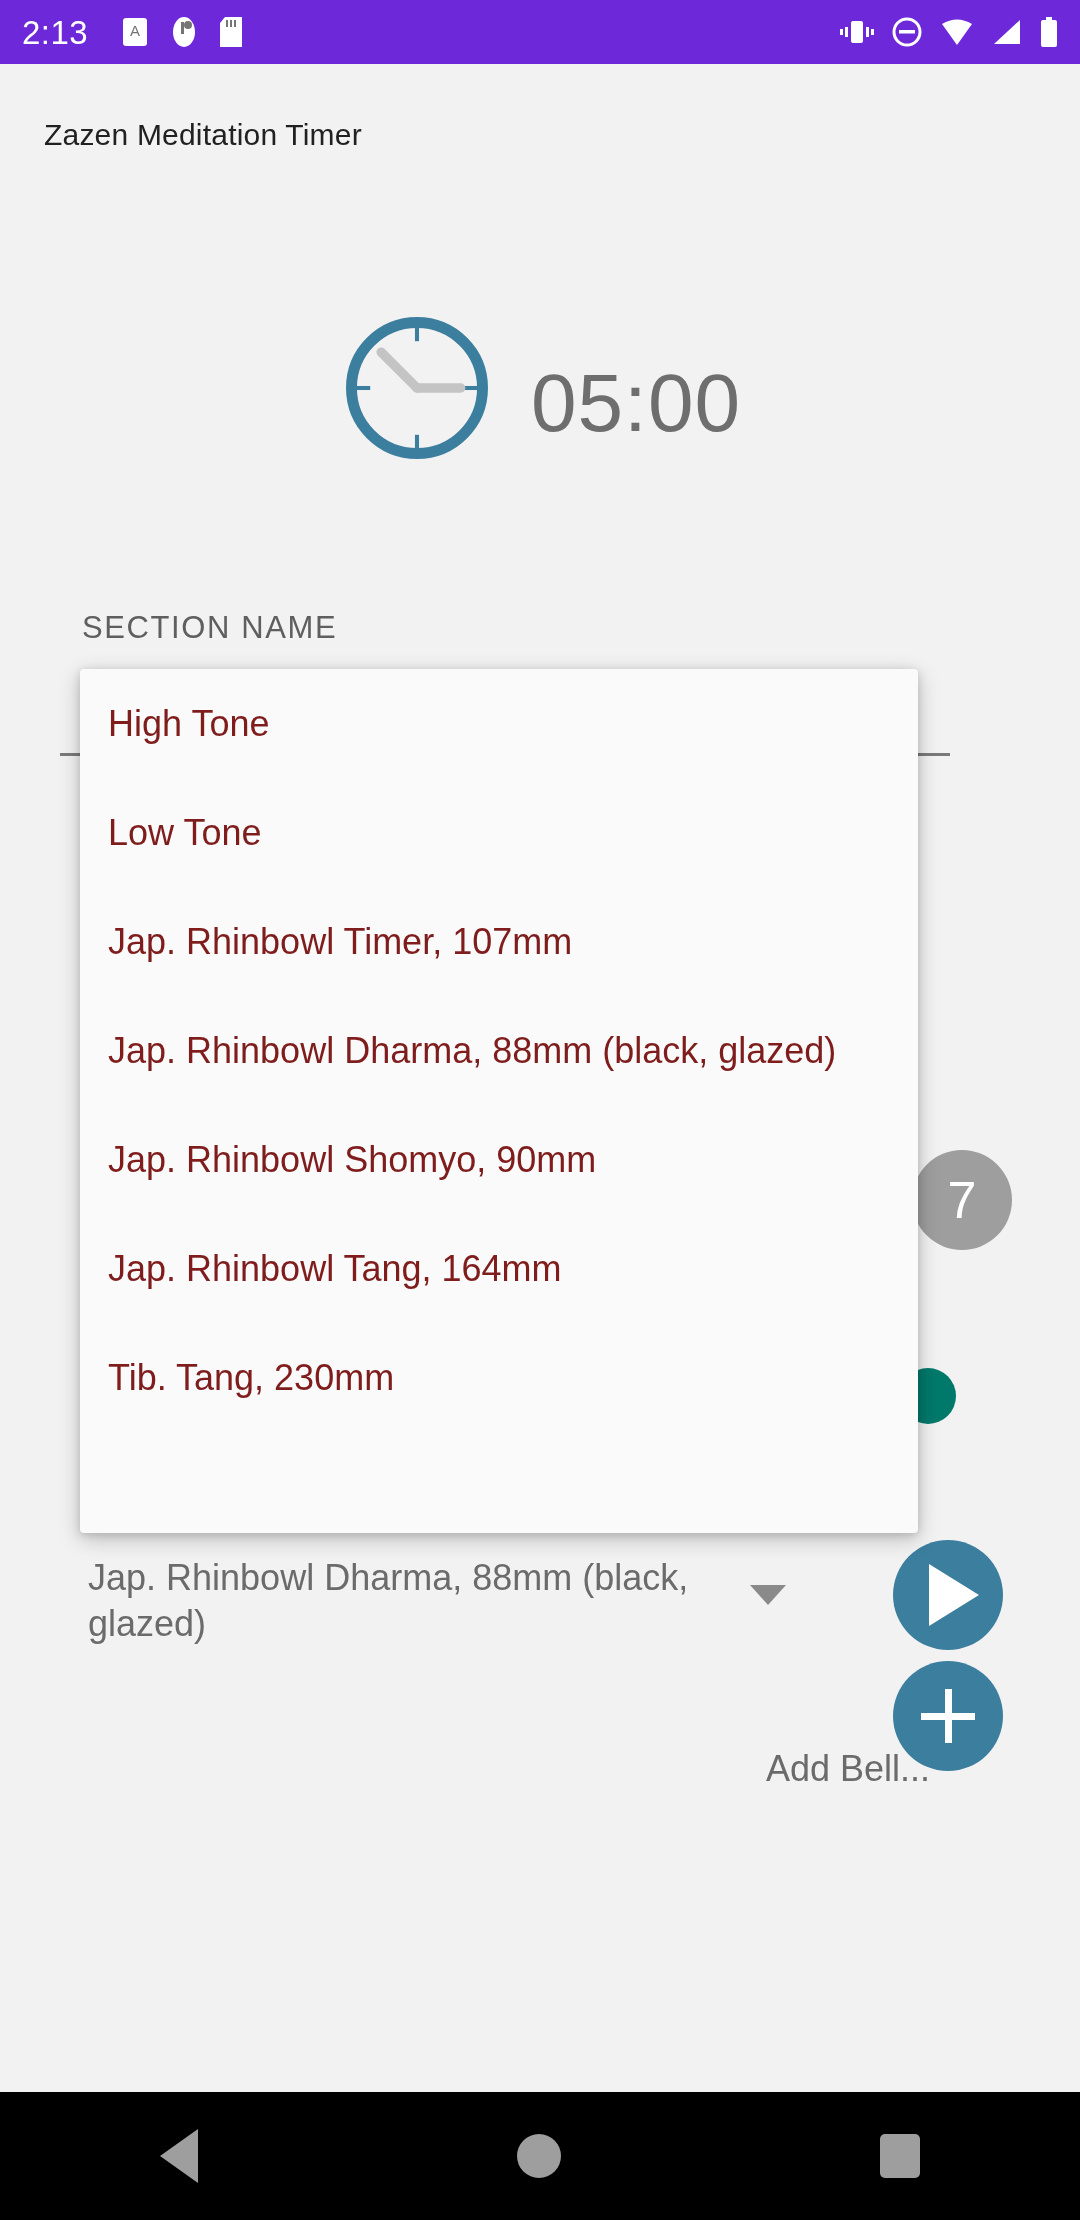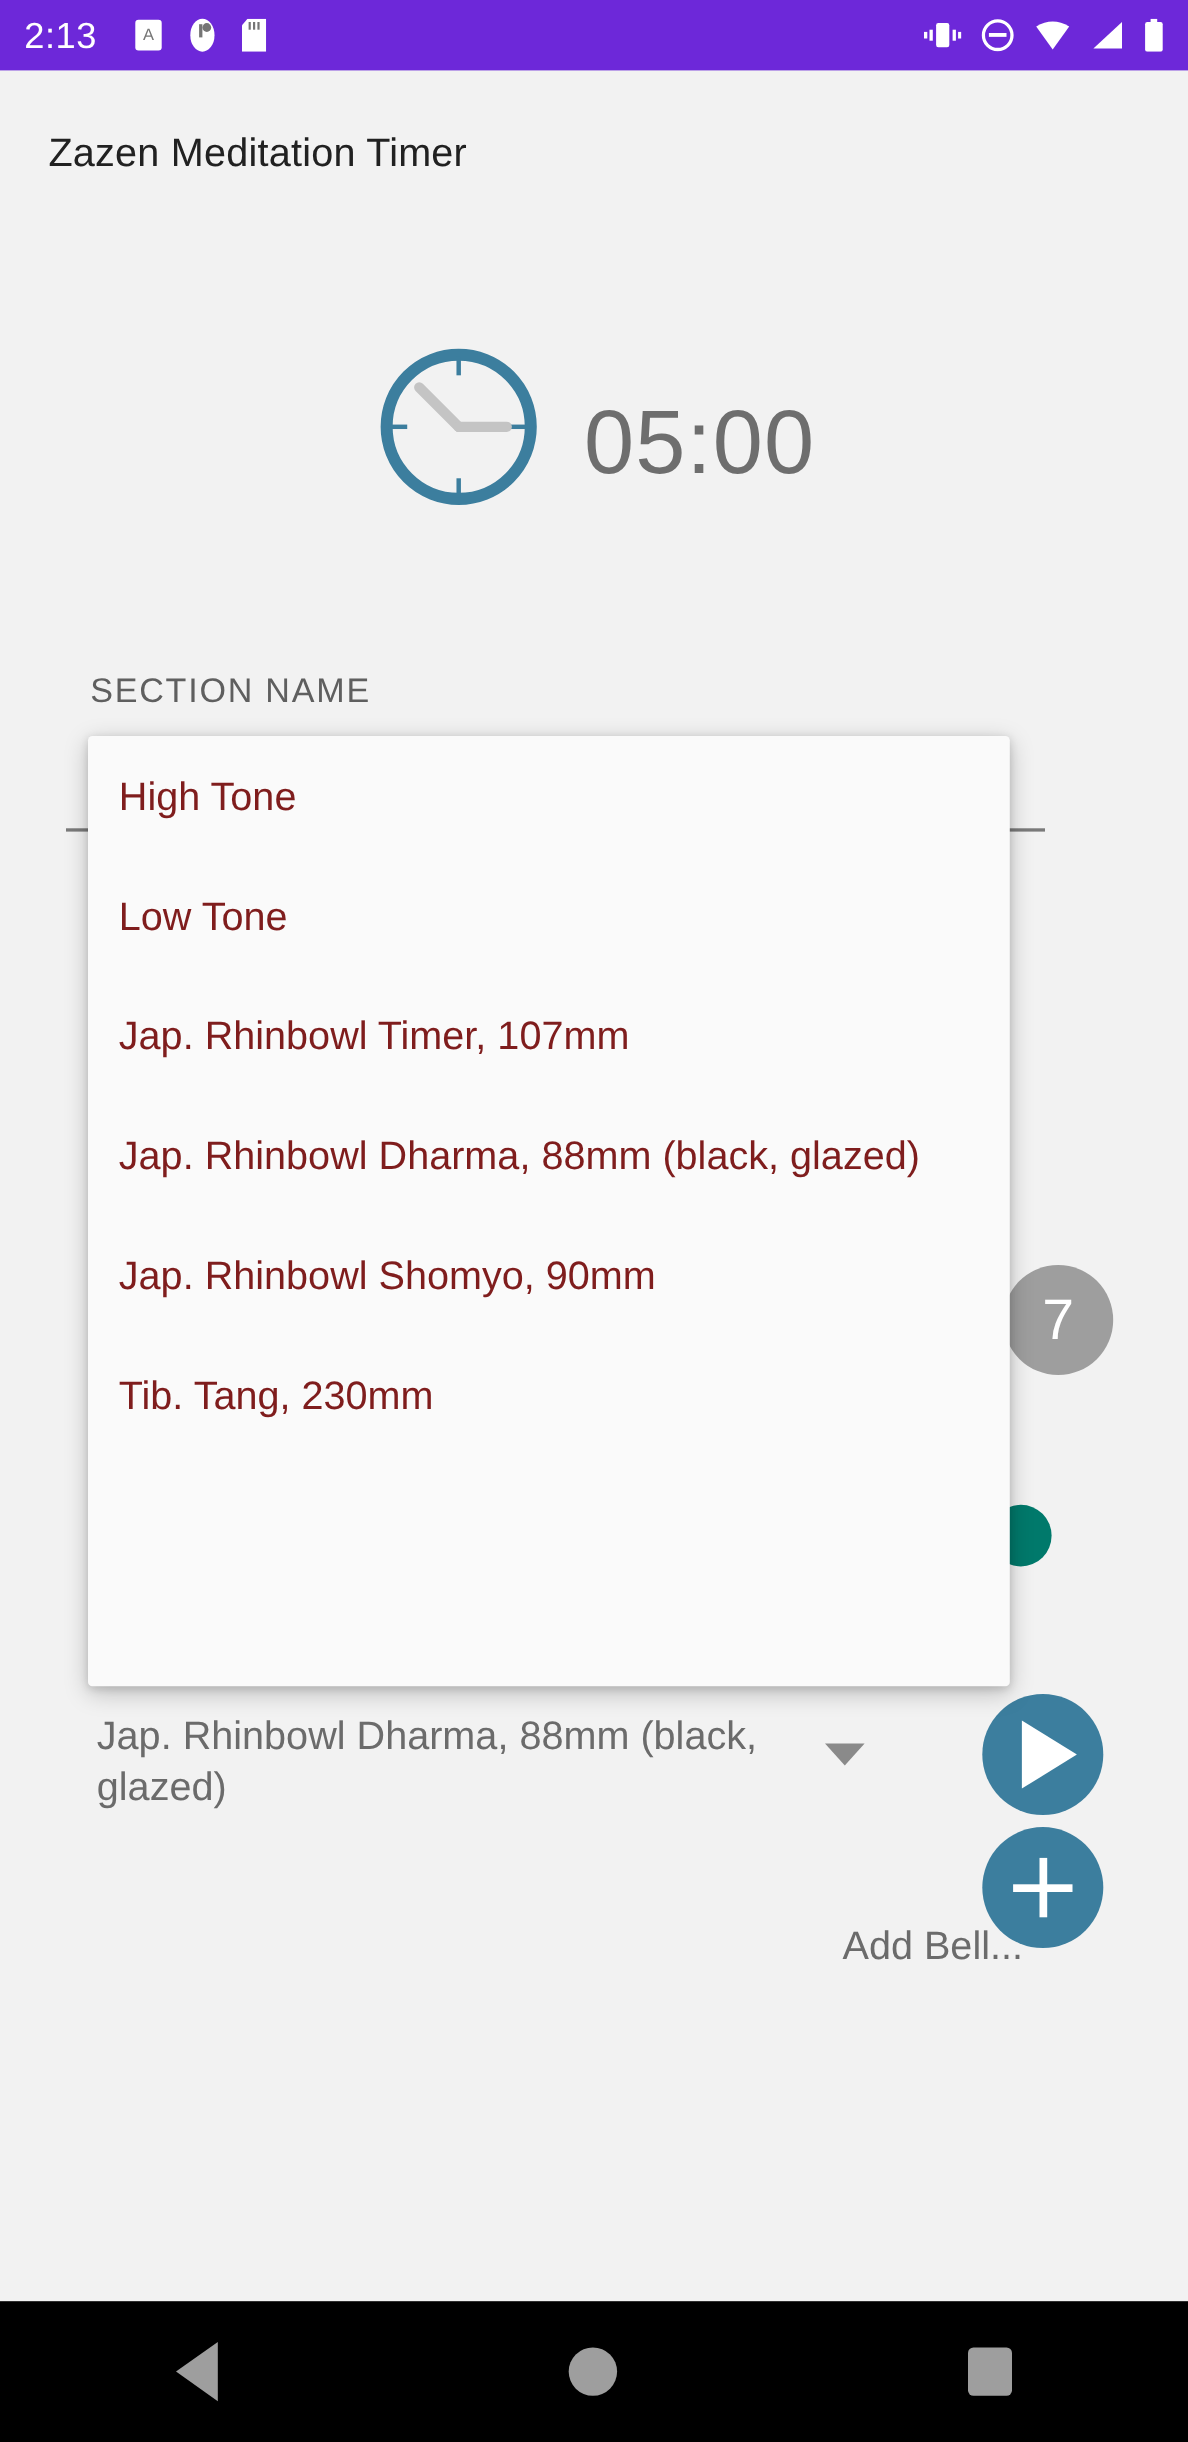--- a/index.html
+++ b/index.html
@@ -18,21 +18,21 @@
     padding:0 22px; color:#ffffff;
   }
   .sb-time{ font-size:33px; letter-spacing:.5px; line-height:1; }
   .sb-left-icons{ display:flex; align-items:center; gap:22px; margin-left:34px; }
   .sb-right{ margin-left:auto; display:flex; align-items:center; gap:18px; }
   .sb-ico{ display:block; }
 
   
   .app-title{
     position:absolute; left:44px; top:118px;
-    font-size:36px; color:#212121; font-weight:400; letter-spacing:0.2px;
+    font-size:30px; color:#212121; font-weight:400; letter-spacing:0.2px;
   }
 
   
   .timer-row{
     position:absolute; left:0; top:310px; width:1080px;
     display:flex; align-items:center; justify-content:center; gap:36px;
   }
   .clock-ico{ width:156px; height:156px; display:block; }
   .timer-text{ font-size:82px; color:#6e6e6e; letter-spacing:1px; line-height:1;margin-top:29px; }
 
@@ -217,20 +217,21 @@
     <span class="plus-h"></span>
     <span class="plus-v"></span>
   </div>
 
   <div class="popup">
     <div class="popup-item">High Tone</div>
     <div class="popup-item">Low Tone</div>
     <div class="popup-item">Jap. Rhinbowl Timer, 107mm</div>
     <div class="popup-item">Jap. Rhinbowl Dharma, 88mm (black, glazed)</div>
     <div class="popup-item">Jap. Rhinbowl Shomyo, 90mm</div>
+    <div class="popup-item">Jap. Rhinbowl Tang, 164mm</div>
     <div class="popup-item">Tib. Tang, 230mm</div>
   </div>
 
   <div class="navbar">
     <span class="nav-back"></span>
     <span class="nav-home"></span>
     <span class="nav-recent"></span>
   </div>
 
 </div>

